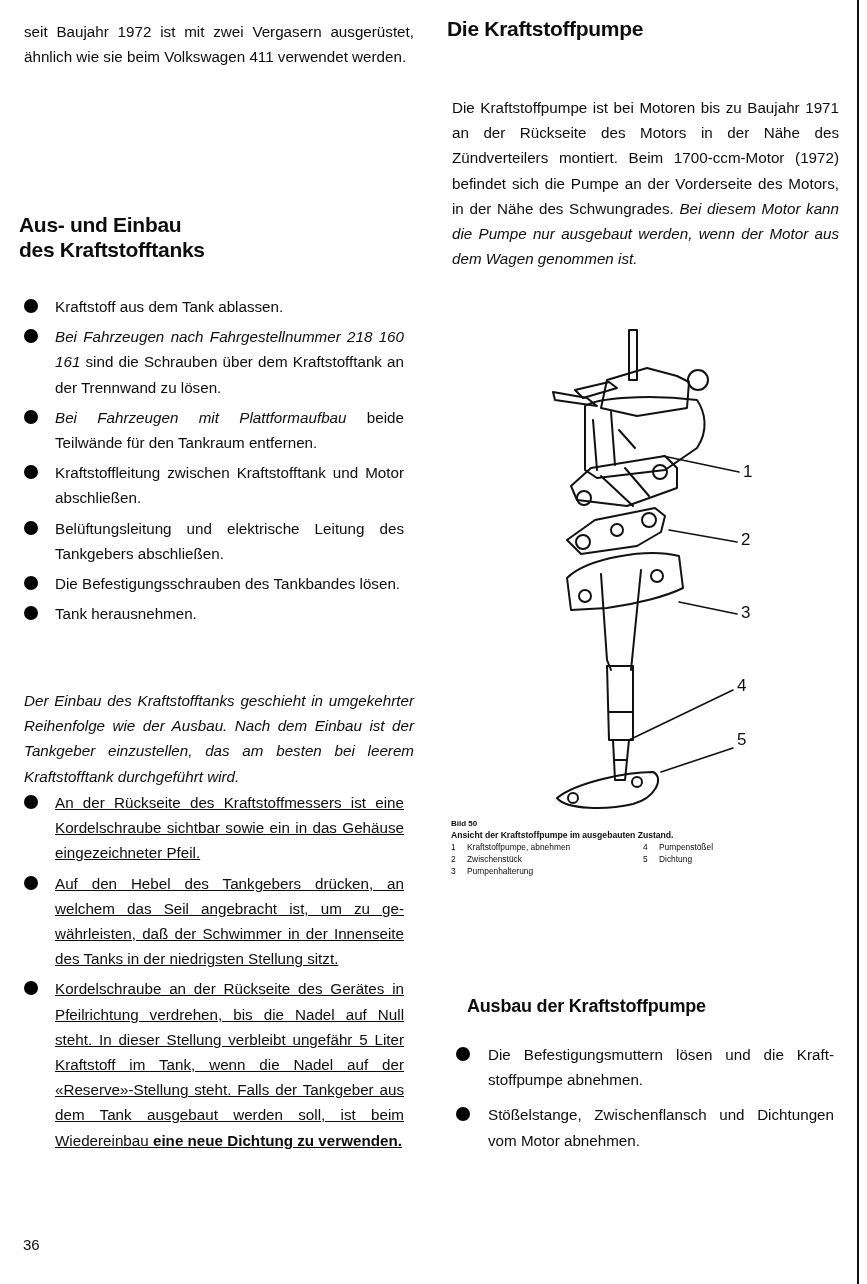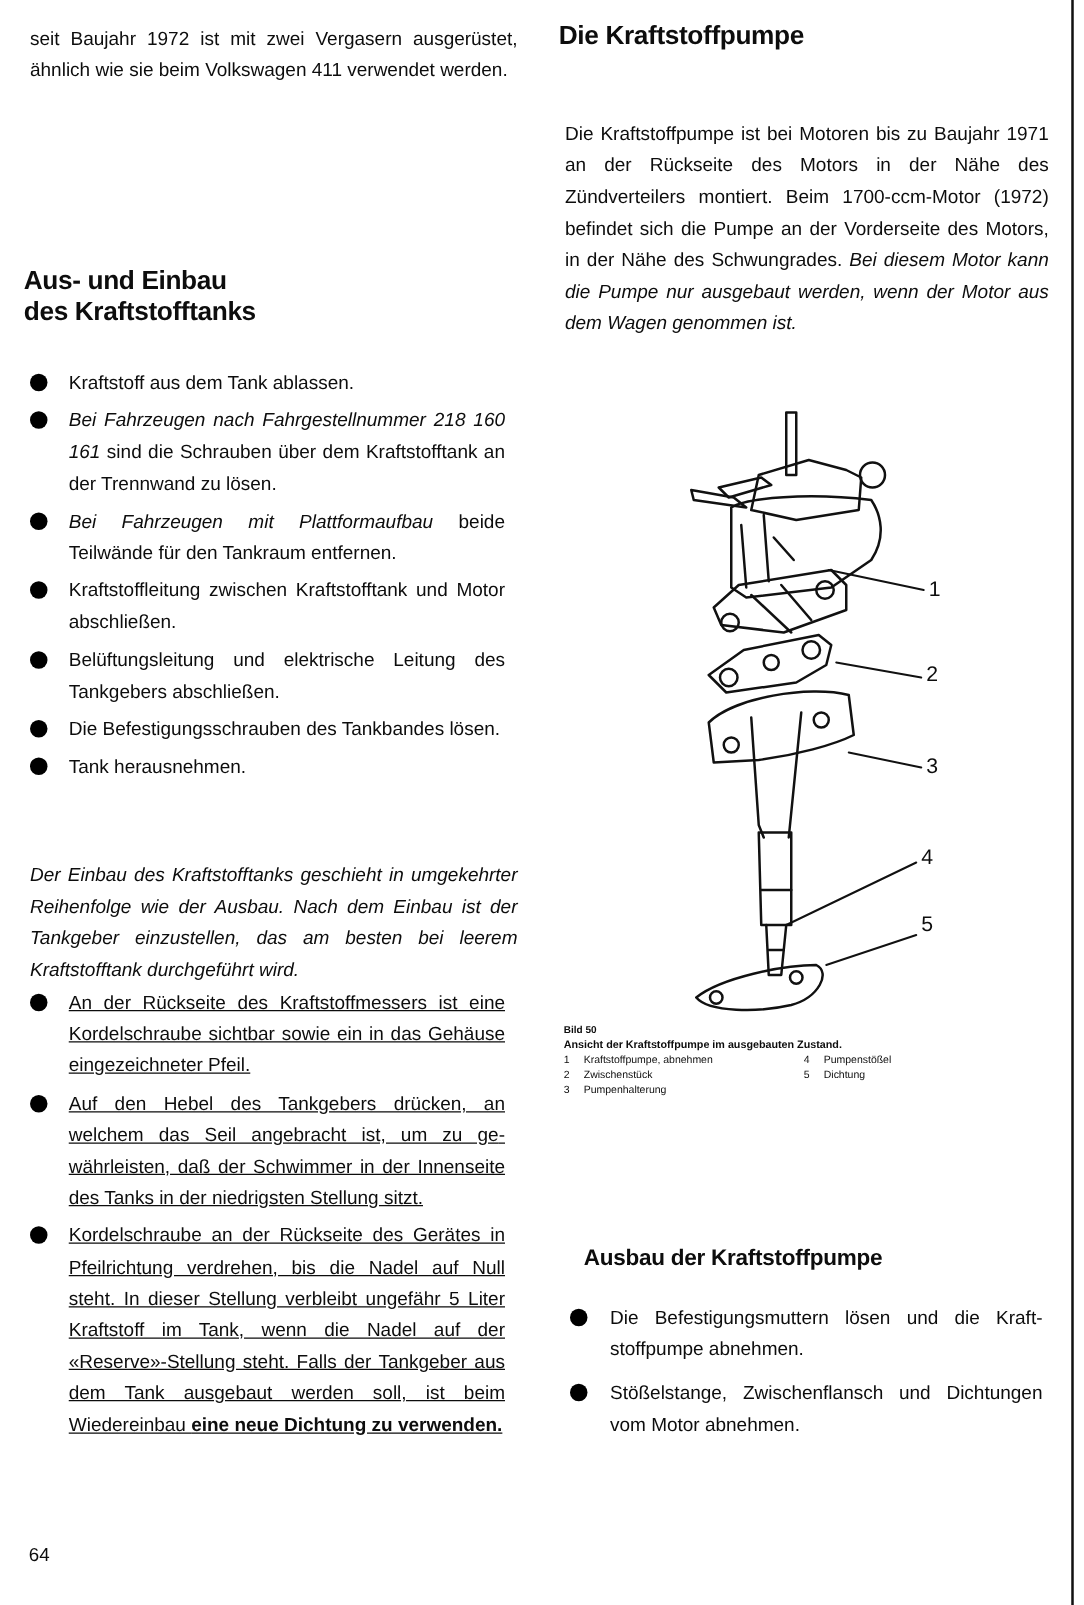--- a/index.html
+++ b/index.html
@@ -58,21 +58,21 @@
   </ul>
 
   <p class="body-text abs" style="top:683px; width:390px;font-style:italic;">Der Einbau des Kraftstofftanks geschieht in um­gekehrter Reihenfolge wie der Ausbau. Nach dem Einbau ist der Tankgeber einzustellen, das am besten bei leerem Kraftstofftank durchgeführt wird.</p>
 
   <ul class="bullets abs" style="top:785px; width:390px;text-decoration:underline;">
     <li><span class="dot"></span><span>An der Rückseite des Kraftstoffmessers ist eine Kordelschraube sichtbar sowie ein in das Gehäuse eingezeichneter Pfeil.</span></li>
     <li><span class="dot"></span><span>Auf den Hebel des Tankgebers drücken, an welchem das Seil angebracht ist, um zu ge­währleisten, daß der Schwimmer in der In­nenseite des Tanks in der niedrigsten Stel­lung sitzt.</span></li>
     <li><span class="dot"></span><span>Kordelschraube an der Rückseite des Ge­rätes in Pfeilrichtung verdrehen, bis die Na­del auf Null steht. In dieser Stellung ver­bleibt ungefähr 5 Liter Kraftstoff im Tank, wenn die Nadel auf der «Reserve»-Stellung steht. Falls der Tankgeber aus dem Tank ausgebaut werden soll, ist beim Wiederein­bau </span><span class="bold-run">eine neue Dichtung zu verwenden.</span></li>
   </ul>
 
-  <div class="page-number abs" style="top:1236px; left:4px;">64</div>
+  <div class="page-number abs" style="top:1236px; left:4px;">36</div>
 </div>
 
 <div class="col right">
   <h2 class="h2 abs" style="top:16px;">Die Kraftstoffpumpe</h2>
 
   <p class="body-text abs" style="top:90px; width:387px;"><span>Die Kraftstoffpumpe ist bei Motoren bis zu Bau­jahr 1971 an der Rückseite des Motors in der Nähe des Zündverteilers montiert. Beim 1700-ccm-Motor (1972) befindet sich die Pumpe an der Vorderseite des Motors, in der Nähe des Schwungrades. </span><em>Bei diesem Motor kann die Pum­pe nur ausgebaut werden, wenn der Motor aus dem Wagen genommen ist.</em></p>
 
   <div class="abs" style="top:320px; left:90px; width:320px; height:490px;">
     <svg width="320" height="490" viewBox="0 0 320 490" fill="none" stroke="#111" stroke-width="2" stroke-linejoin="round" stroke-linecap="round">
 

